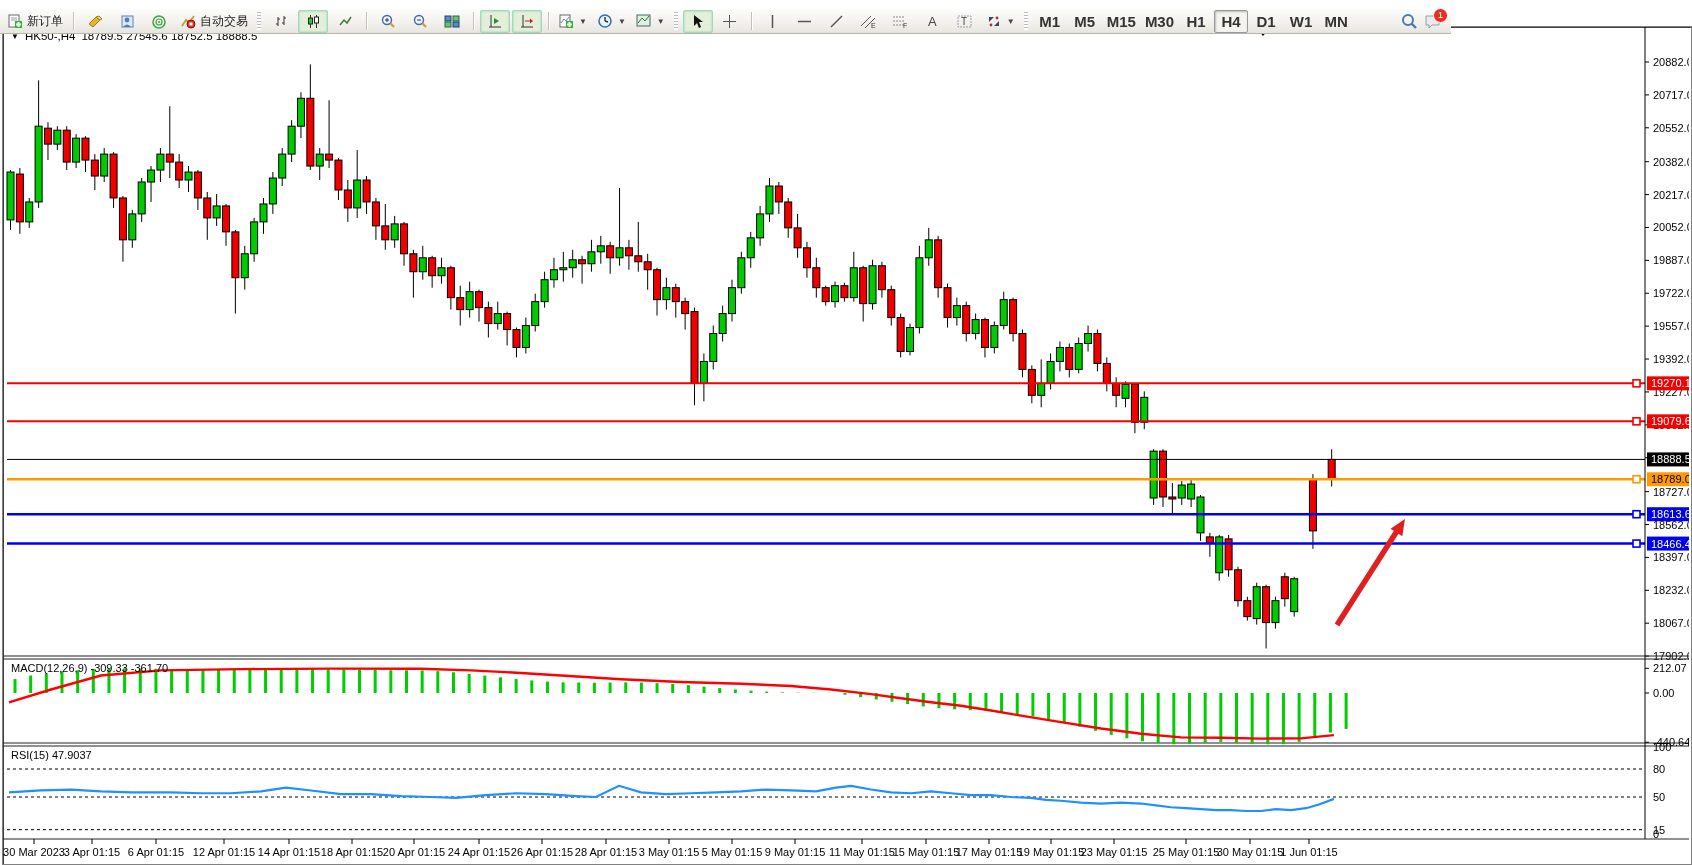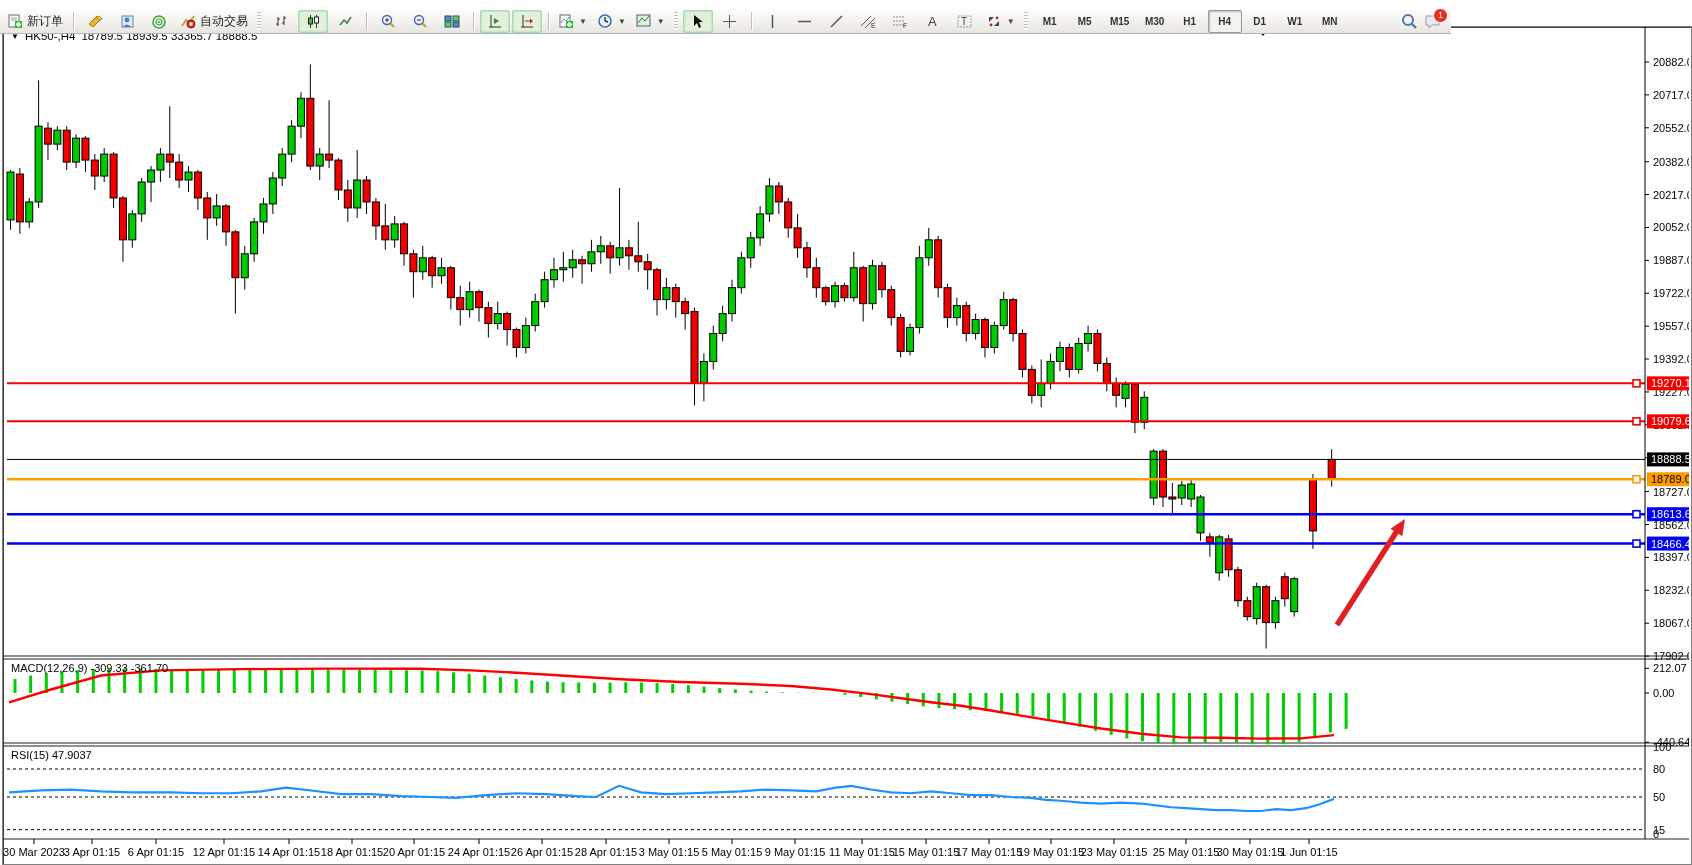--- a/index.html
+++ b/index.html
@@ -6,21 +6,21 @@
   #app{position:relative;width:1692px;height:865px;background:#fff;overflow:hidden;}
   
   #toolbar{position:absolute;left:0;top:0;width:1451px;height:25px;
     background:linear-gradient(#fdfdfc,#f2f0ec 60%,#e8e5df);border-bottom:1px solid #b8b4ac;
     display:flex;align-items:center;gap:2px;z-index:50;padding-left:4px;box-sizing:border-box;margin-top:9px;}
   .tbtn{height:21px;min-width:22px;display:flex;align-items:center;justify-content:center;
     gap:4px;padding:0 3px;border:1px solid transparent;border-radius:2px;color:#222;font-size:12px;}
   .tbtn.pressed{background:#e3efd9;border:1px solid #9db;box-shadow:inset 0 0 2px #9b9;}
   .tsep{width:1px;height:18px;background:#c2bfb8;margin:0 4px;box-shadow:1px 0 0 #fff;}
   .tgrip{width:4px;height:18px;margin:0 3px;background:repeating-linear-gradient(#bbb 0 1px,#fff 1px 3px);}
-  .tf{font-size:10px;font-weight:bold;color:#333;min-width:26px;}
+  .tf{font-size:15px;font-weight:bold;color:#333;min-width:26px;}
   .tf.active{background:#f4f3ee;border:1px solid #999;box-shadow:inset 1px 1px 2px #bbb;text-align:right;}
   .dd{font-size:8px;color:#444;margin-left:1px;}
   #tb-right{margin-left:auto;display:flex;align-items:center;margin-right:8px;gap:6px;}
   .badge{position:absolute;right:-5px;top:-5px;background:#e33022;color:#fff;border-radius:50%;
     width:13px;height:13px;font-size:9px;display:flex;align-items:center;justify-content:center;border:1px solid #fff;}
   .ico{display:inline-block;line-height:0;}
   
   #chartwin{position:absolute;left:2px;top:26px;width:1688px;height:837px;background:#fff;
     border:1px solid #808080;box-shadow:inset 1px 1px 0 #404040;}
   #cv{position:absolute;left:0;top:0;}
@@ -303,21 +303,21 @@
           </svg>
         <span class="badge">1</span>
       </span>
     </div>
   </div>
 
   <div id="chartwin">
     <div id="title">
       <span class="tri">▼</span>
       <span>HK50-,H4</span>
-      <span>18789.5 18939.5 33365.7 18888.5</span>
+      <span>18789.5 27545.6 18752.5 18888.5</span>
     </div>
     <svg id="cv" width="1686" height="835">
         <line x1="1642" y1="35" x2="1646" y2="35" stroke="#000"></line>
         <text x="1650" y="39" font-size="11" font-family="Liberation Sans, sans-serif" fill="#000">20882.0</text>
         <line x1="1642" y1="67.8944" x2="1646" y2="67.8944" stroke="#000"></line>
         <text x="1650" y="71.8944" font-size="11" font-family="Liberation Sans, sans-serif" fill="#000">20717.0</text>
         <line x1="1642" y1="100.78880000000001" x2="1646" y2="100.78880000000001" stroke="#000"></line>
         <text x="1650" y="104.78880000000001" font-size="11" font-family="Liberation Sans, sans-serif" fill="#000">20552.0</text>
         <line x1="1642" y1="134.68" x2="1646" y2="134.68" stroke="#000"></line>
         <text x="1650" y="138.68" font-size="11" font-family="Liberation Sans, sans-serif" fill="#000">20382.0</text>

